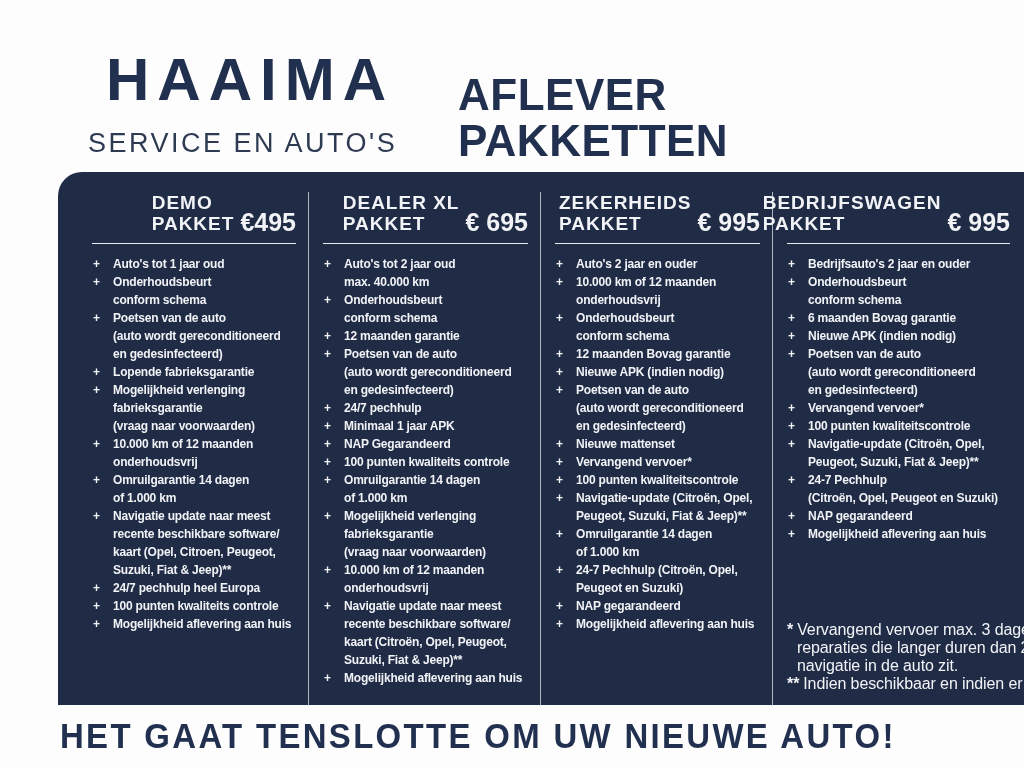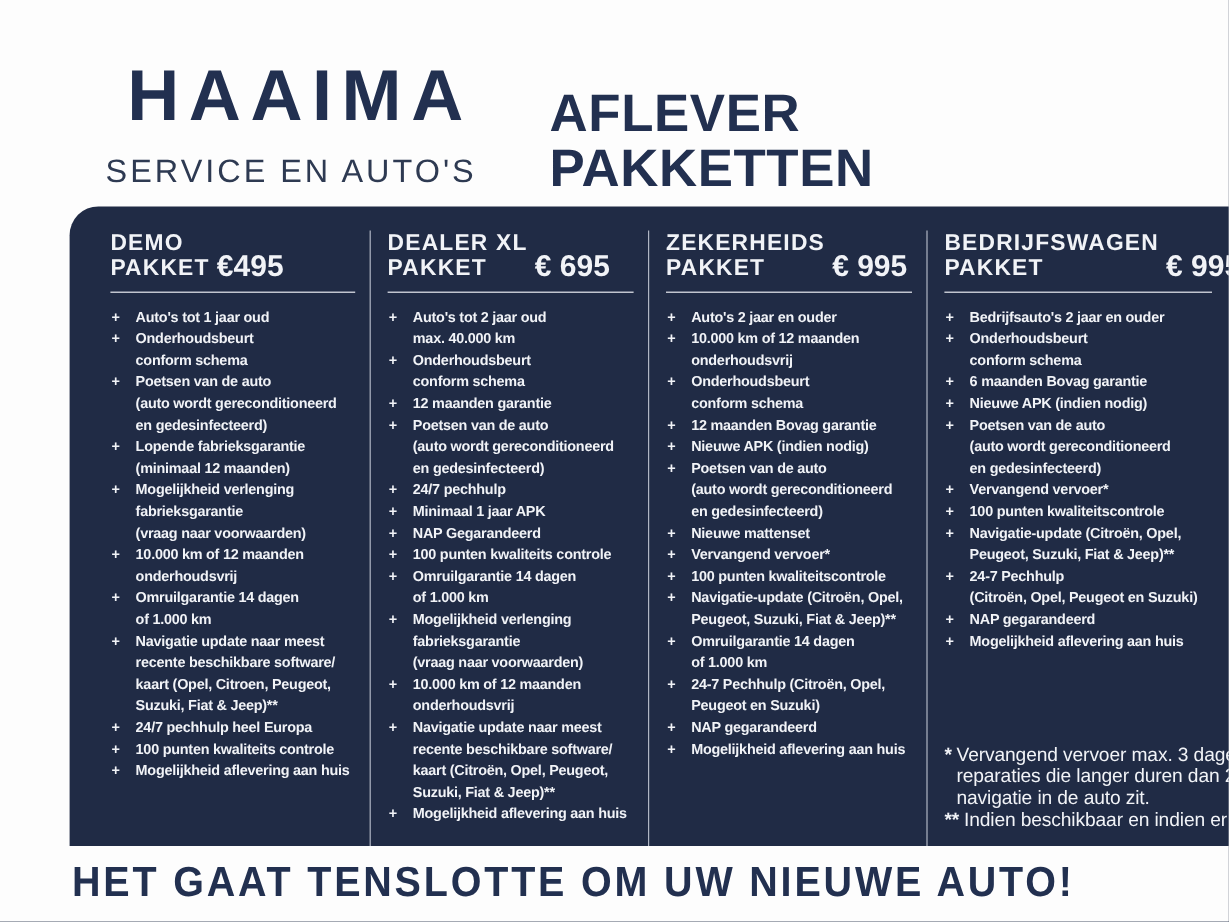--- a/index.html
+++ b/index.html
@@ -34,21 +34,21 @@
   }
   .grid{
     display:grid;grid-template-columns:216px 232px 232px 250px;
     height:100%;box-sizing:border-box;
   }
   .col{position:relative;box-sizing:border-box;padding-right:12px;}
   .col + .col{
     border-left:1px solid var(--divider,rgba(213,218,228,0.8));
     padding-left:14px;
   }
-  .col-head{display:flex;justify-content:flex-start;align-items:flex-end;}
+  .col-head{display:flex;justify-content:flex-end;align-items:flex-end;}
   .pkg-name{
     margin:0;font-size:19px;line-height:21px;font-weight:bold;
     letter-spacing:1px;color:var(--text-light,#f1f3f7);
   }
   .pkg-price{
     font-size:25px;line-height:23px;font-weight:bold;
     color:var(--text-light,#f1f3f7);white-space:nowrap;padding-left:6px;
   }
   .rule{
     border:none;border-top:1.5px solid var(--rule,#e9ecf2);
@@ -107,21 +107,20 @@
             <div class="line"><span class="plus">+</span><span class="txt">Onderhoudsbeurt</span></div>
             <div class="line"><span class="txt">conform schema</span></div>
           </li>
           <li class="item">
             <div class="line"><span class="plus">+</span><span class="txt">Poetsen van de auto</span></div>
             <div class="line"><span class="txt">(auto wordt gereconditioneerd</span></div>
             <div class="line"><span class="txt">en gedesinfecteerd)</span></div>
           </li>
           <li class="item">
             <div class="line"><span class="plus">+</span><span class="txt">Lopende fabrieksgarantie</span></div>
-            <div class="line"><span class="txt">(minimaal 12 maanden)</span></div>
           </li>
           <li class="item">
             <div class="line"><span class="plus">+</span><span class="txt">Mogelijkheid verlenging</span></div>
             <div class="line"><span class="txt">fabrieksgarantie</span></div>
             <div class="line"><span class="txt">(vraag naar voorwaarden)</span></div>
           </li>
           <li class="item">
             <div class="line"><span class="plus">+</span><span class="txt">10.000 km of 12 maanden</span></div>
             <div class="line"><span class="txt">onderhoudsvrij</span></div>
           </li>

